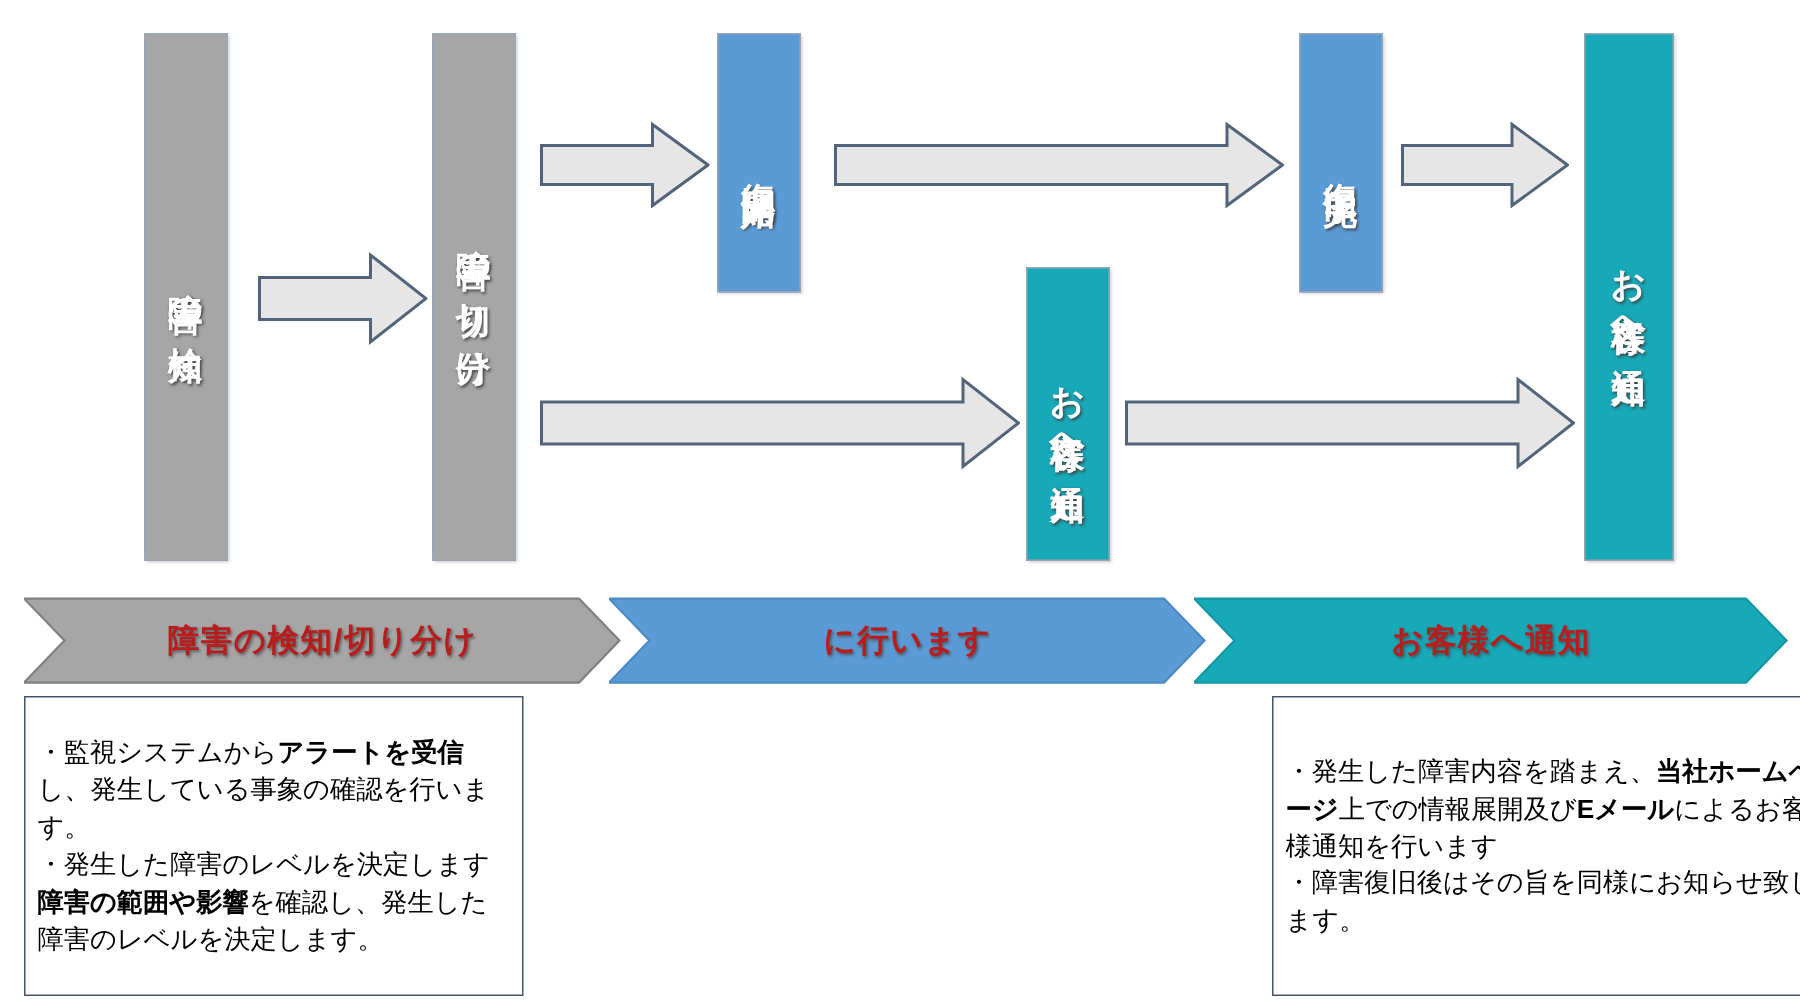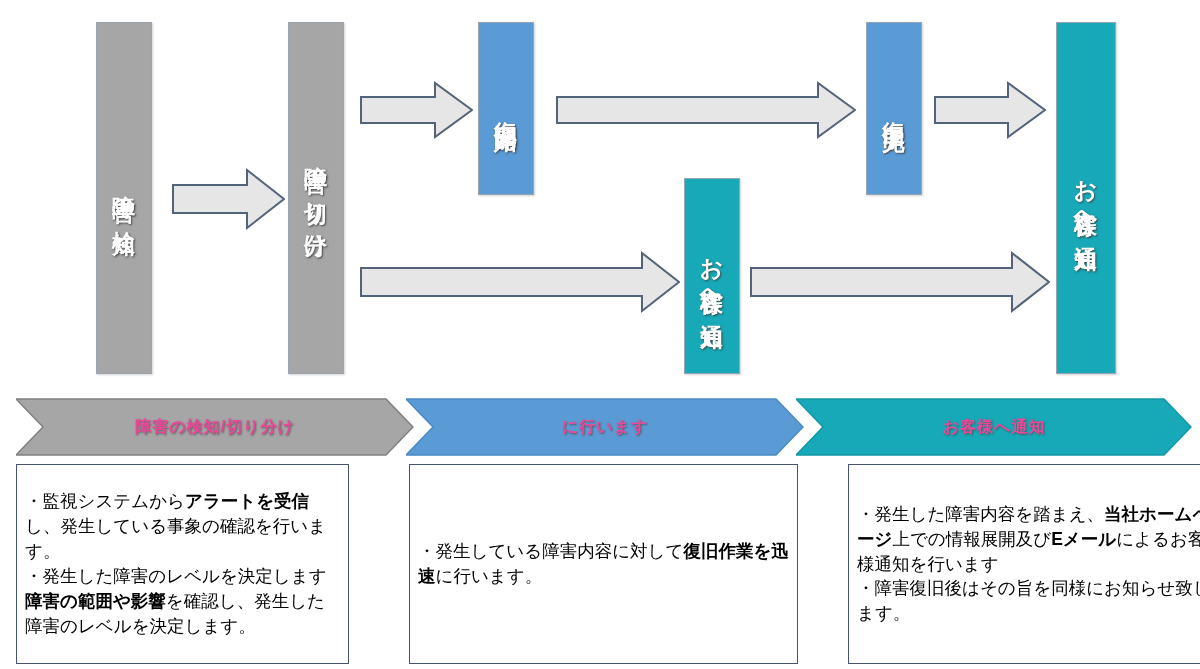--- a/index.html
+++ b/index.html
@@ -44,23 +44,23 @@
   .chev{
     position:absolute;
     top:398px;
     height:58px;
   }
   .chev svg{display:block;}
   .chev .ctext{
     position:absolute;
     top:0;left:0;right:0;bottom:0;
     display:flex;align-items:center;justify-content:center;
-    color:#ec4899;
+    color:#b91c1c;
     font-weight:700;
-    font-size:16px;
+    font-size:21px;
     letter-spacing:1px;
     text-shadow:1px 1px 2px rgba(70,70,70,.75);
     pointer-events:none;
   }
 
   
   .panel{
     position:absolute;
     box-sizing:border-box;
     top:464px;
@@ -163,21 +163,18 @@
     <svg width="396" height="58" viewBox="0 0 396 58" preserveAspectRatio="none">
       <path d="M0,1 L368,1 L395,29 L368,57 L0,57 L27,29 Z" fill="#17a9b8" stroke="#1397a5" stroke-width="1.5"></path>
     </svg>
     <div class="ctext">お客様へ通知</div>
   </div>
 
   <div class="panel p-left" style="left:16px;width:333px;">
     <div class="ptext"><span>・監視システムから</span><b>アラートを受信</b><span>し、発生している事象の確認を行います。</span><br><span>・発生した障害のレベルを決定します</span><b>障害の範囲や影響</b><span>を確認し、発生した障害のレベルを決定します。</span></div>
   </div>
 
-  <div class="panel p-mid" style="left:409px;width:389px;">
-    <div class="ptext"><span>・発生している障害内容に対して</span><b>復旧作業を迅速</b><span>に行います。</span></div>
-  </div>
 
   <div class="panel p-right" style="left:848px;width:382px;">
     <div class="ptext"><span>・発生した障害内容を踏まえ、</span><b>当社ホームページ</b><span>上での情報展開及び</span><b>Eメール</b><span>によるお客様通知を行います</span><br><span>・障害復旧後はその旨を同様にお知らせ致します。</span></div>
   </div>
 
 </div>
 
 </body></html>

